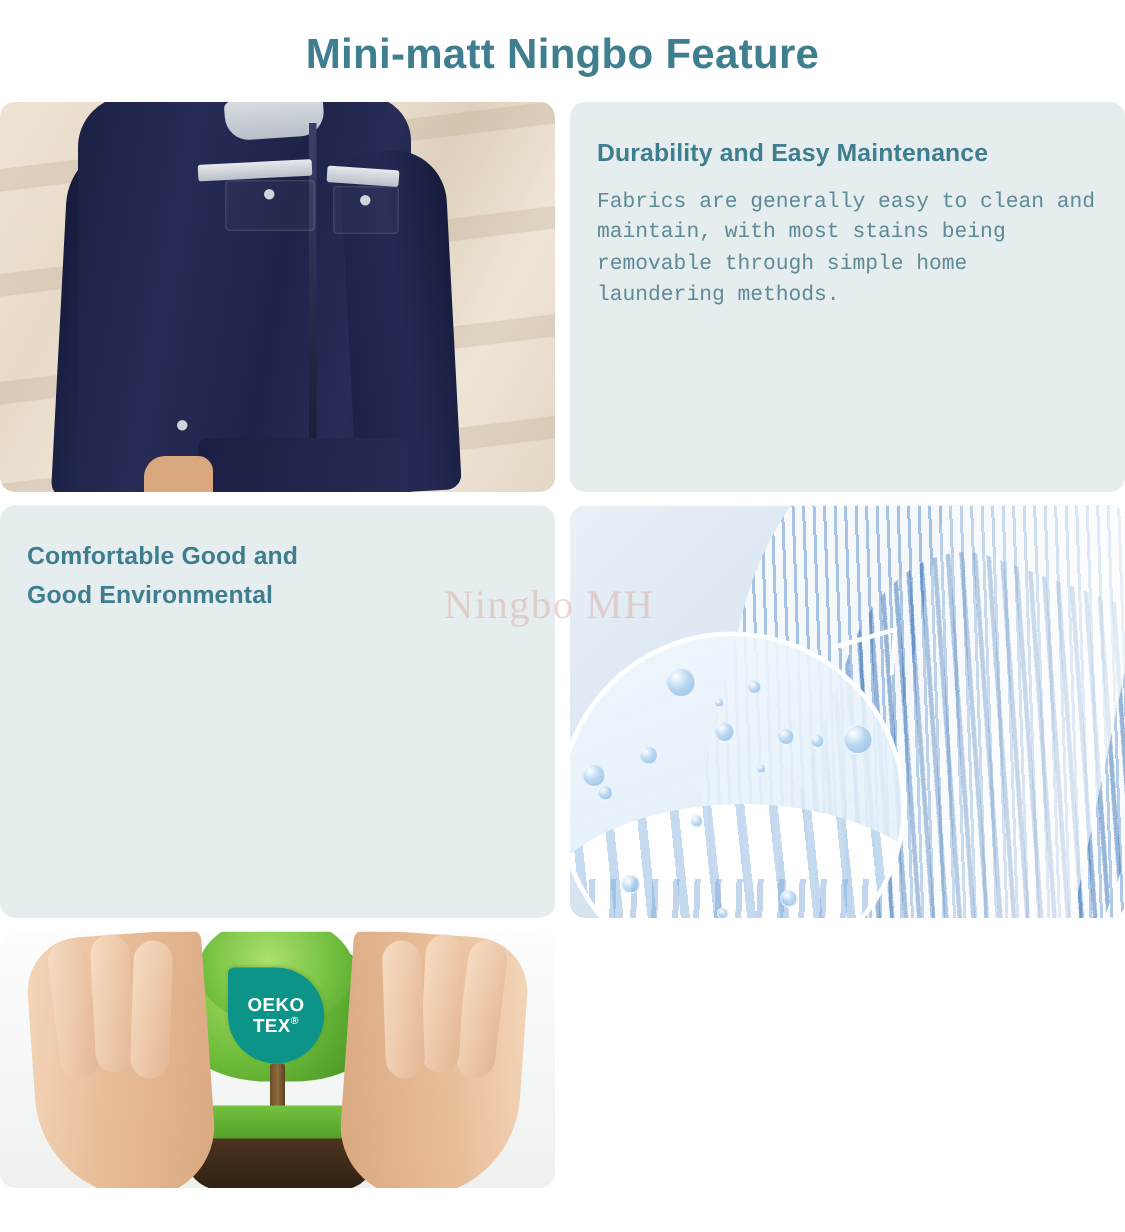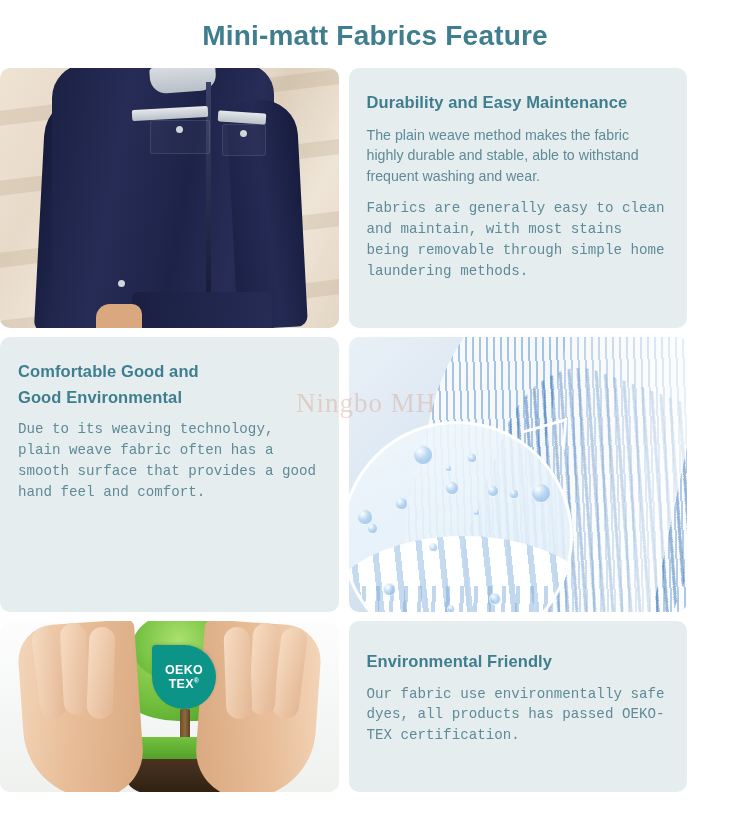--- a/index.html
+++ b/index.html
@@ -19,21 +19,21 @@
     font-size:28px;
     font-weight:bold;
     letter-spacing:0.2px;
     color:#3e7e8e;
     padding-top:14px;
     height:68px;
     line-height:44px;
   }
 
   
-  .row { display:flex; width:687px; gap:10px; padding:0 0 9px 0; }
+  .row { display:flex; width:750px; gap:10px; padding:0 0 9px 0; }
   .cell { border-radius:10px; overflow:hidden; position:relative; }
   .cell.img { width:370px; }
   .cell.txt { width:370px; background:#e6edef; }
 
   .row1 .cell { height:260px; }
   .row2 .cell { height:275px; }
   .row3 .cell { height:171px; }
 
   
   .txt-inner { padding:22px 18px 14px 18px; }
@@ -279,21 +279,21 @@
     font-size:12.5px; font-weight:bold; line-height:1.12;
     letter-spacing:0.3px;
   }
   .eco .badge-txt sup { font-size:7px; vertical-align:super; }
 </style>
 </head>
 <body>
 
 <div class="page">
 
-  <h1 class="title">Mini-matt Fabrics Feature</h1>
+  <h1 class="title">Mini-matt Ningbo Feature</h1>
 
   <div class="row row1">
 
     <div class="cell img">
       <div class="jacket">
         <div class="plank p1"></div>
         <div class="plank p2"></div>
         <div class="plank p3"></div>
         <div class="plank p4"></div>
         <div class="neck"></div>
@@ -311,35 +311,33 @@
         <div class="btn b3"></div>
         <div class="btn b4"></div>
         <div class="pants"></div>
         <div class="hand"></div>
       </div>
     </div>
 
     <div class="cell txt">
       <div class="txt-inner">
         <div class="card-h">Durability and Easy Maintenance</div>
-        <p class="card-p">The plain weave method makes the fabric highly durable and stable, able to withstand frequent washing and wear.</p>
         <p class="card-p">Fabrics are generally easy to clean and maintain, with most stains being removable through simple home laundering methods.</p>
       </div>
     </div>
   </div>
 
   <div class="row row2">
 
     <div class="cell txt">
       <div class="txt-inner">
         <div class="card-h">
           <span>Comfortable Good and</span>
           <span class="l2">Good Environmental</span>
         </div>
-        <p class="card-p">Due to its weaving technology, plain weave fabric often has a smooth surface that provides a good hand feel and comfort.</p>
       </div>
     </div>
 
     <div class="cell img">
       <div class="weave">
         <div class="fan"></div>
         <div class="fan2"></div>
         <div class="sheen"></div>
         <div class="stem"></div>
         <div class="lens">
@@ -384,23 +382,17 @@
         <div class="finger rf3"></div>
         <div class="badge">
           <div class="badge-txt">
             <span>OEKO</span><br>
             <span>TEX</span><sup>®</sup>
           </div>
         </div>
       </div>
     </div>
 
-    <div class="cell txt">
-      <div class="txt-inner">
-        <div class="card-h">Environmental Friendly</div>
-        <p class="card-p">Our fabric use environmentally safe dyes, all products has passed OEKO-TEX certification.</p>
-      </div>
-    </div>
   </div>
 
   <div class="watermark">Ningbo MH</div>
 
 </div>
 
 </body></html>

